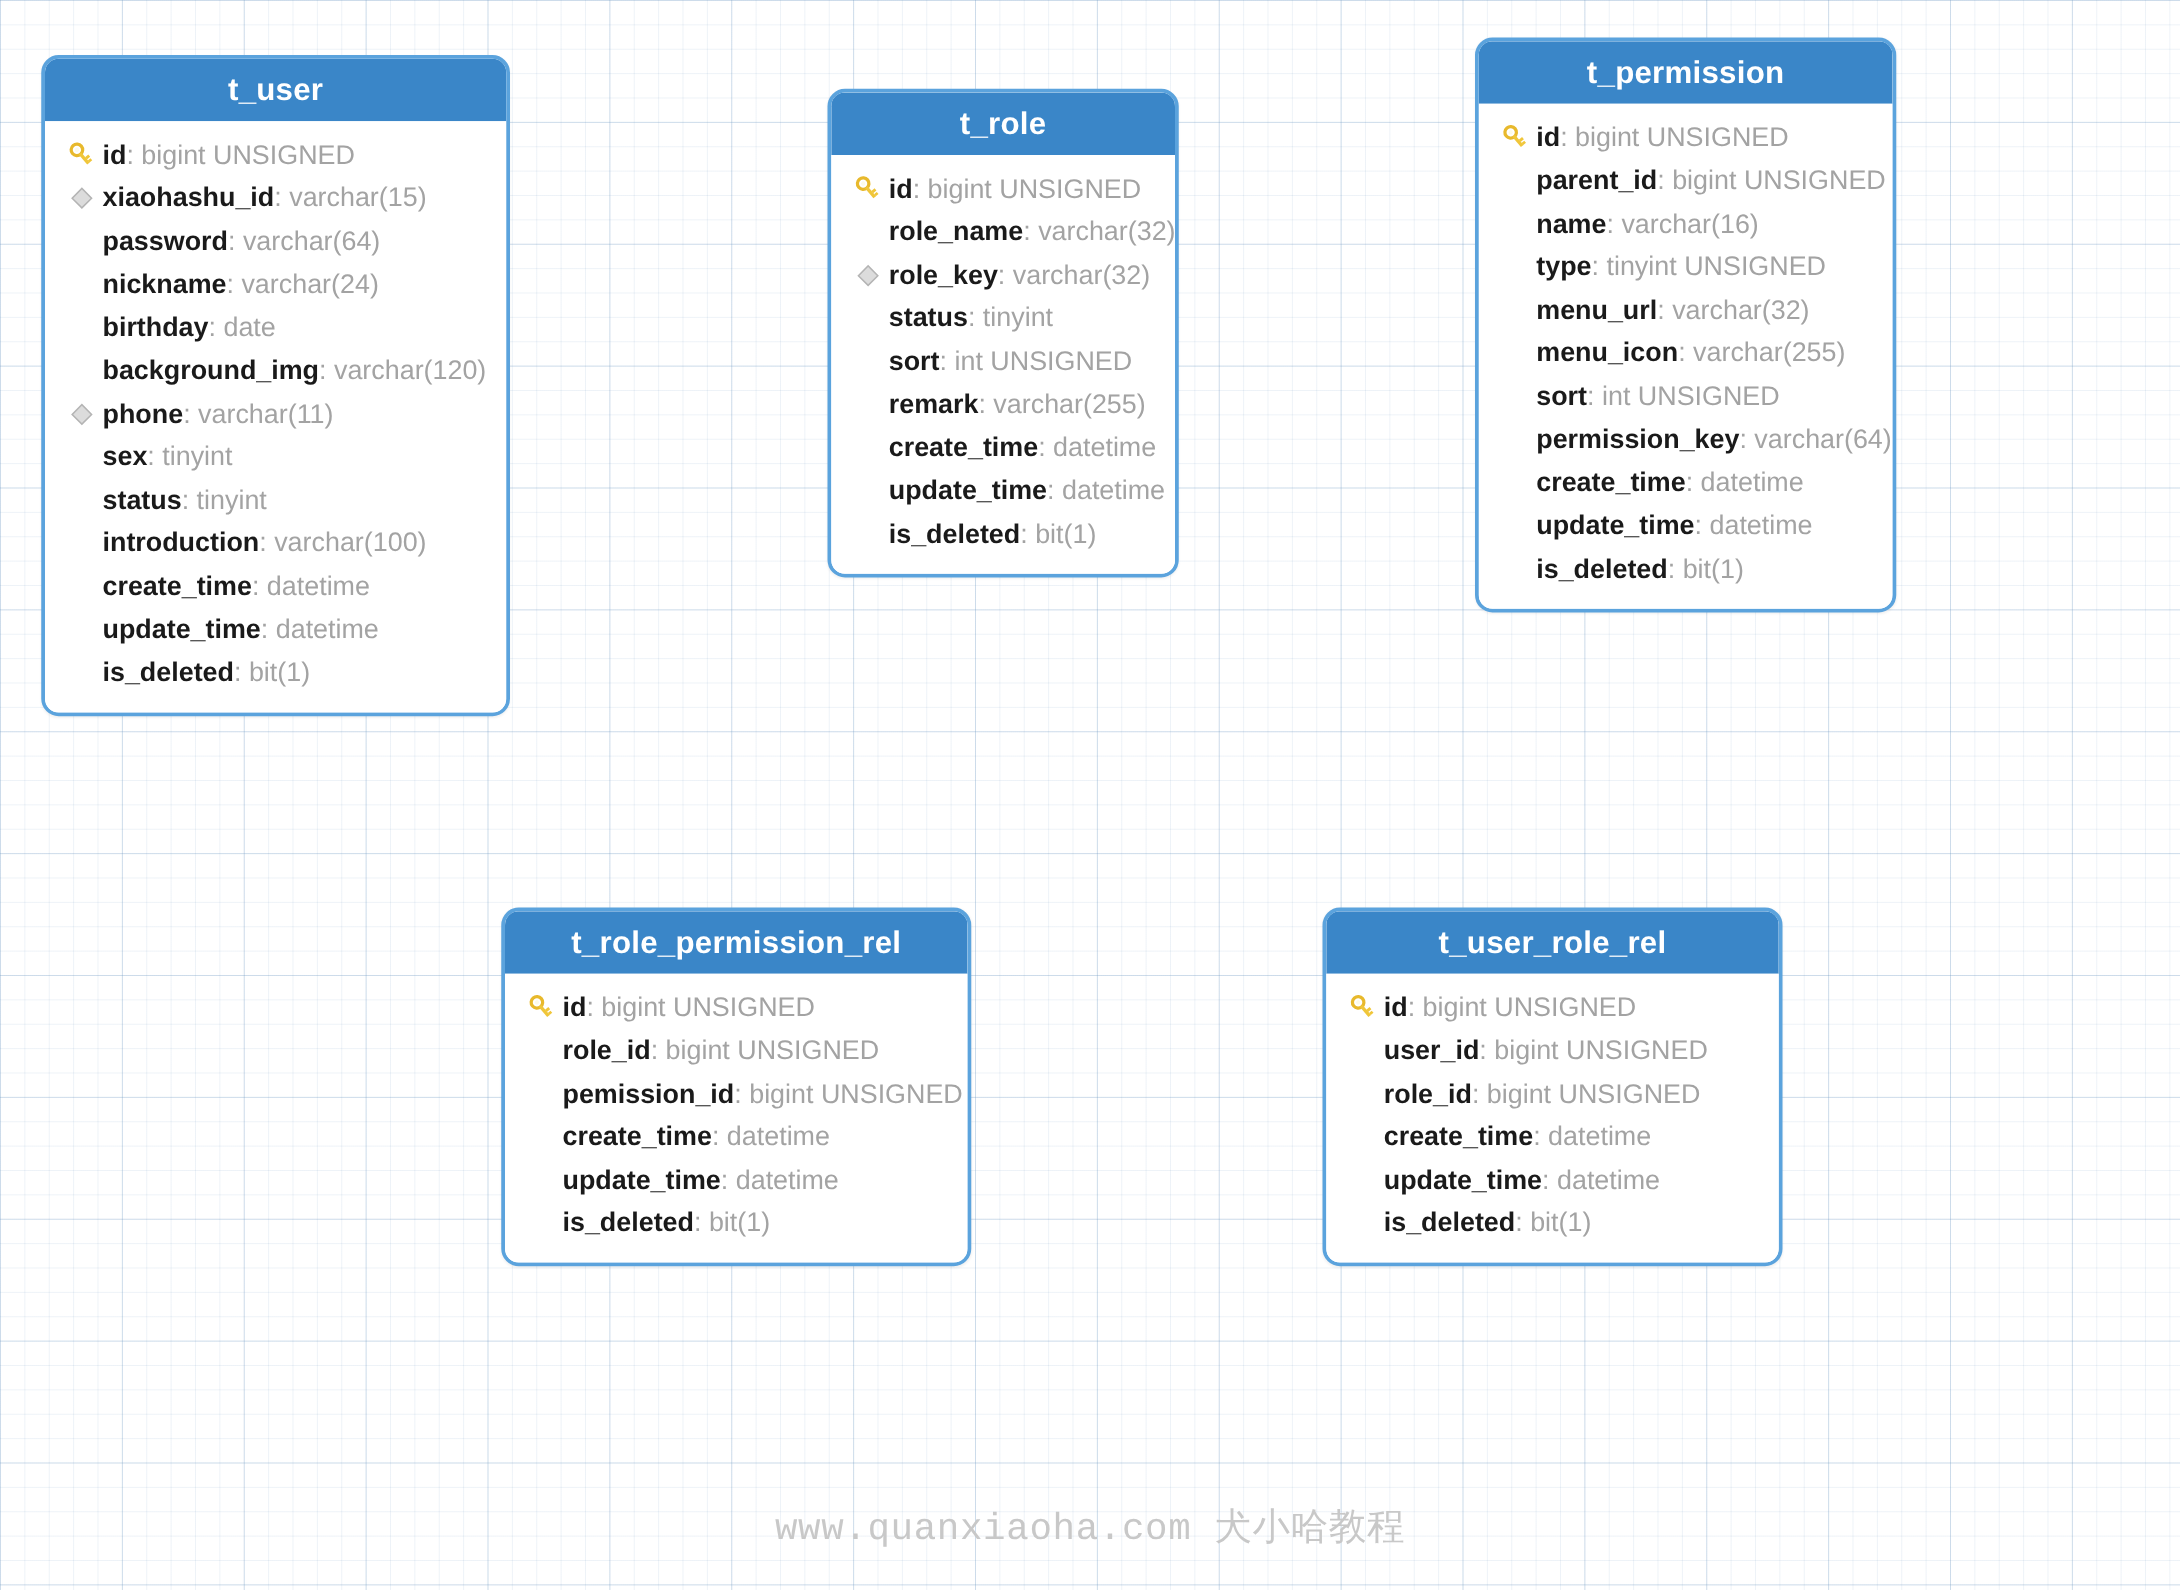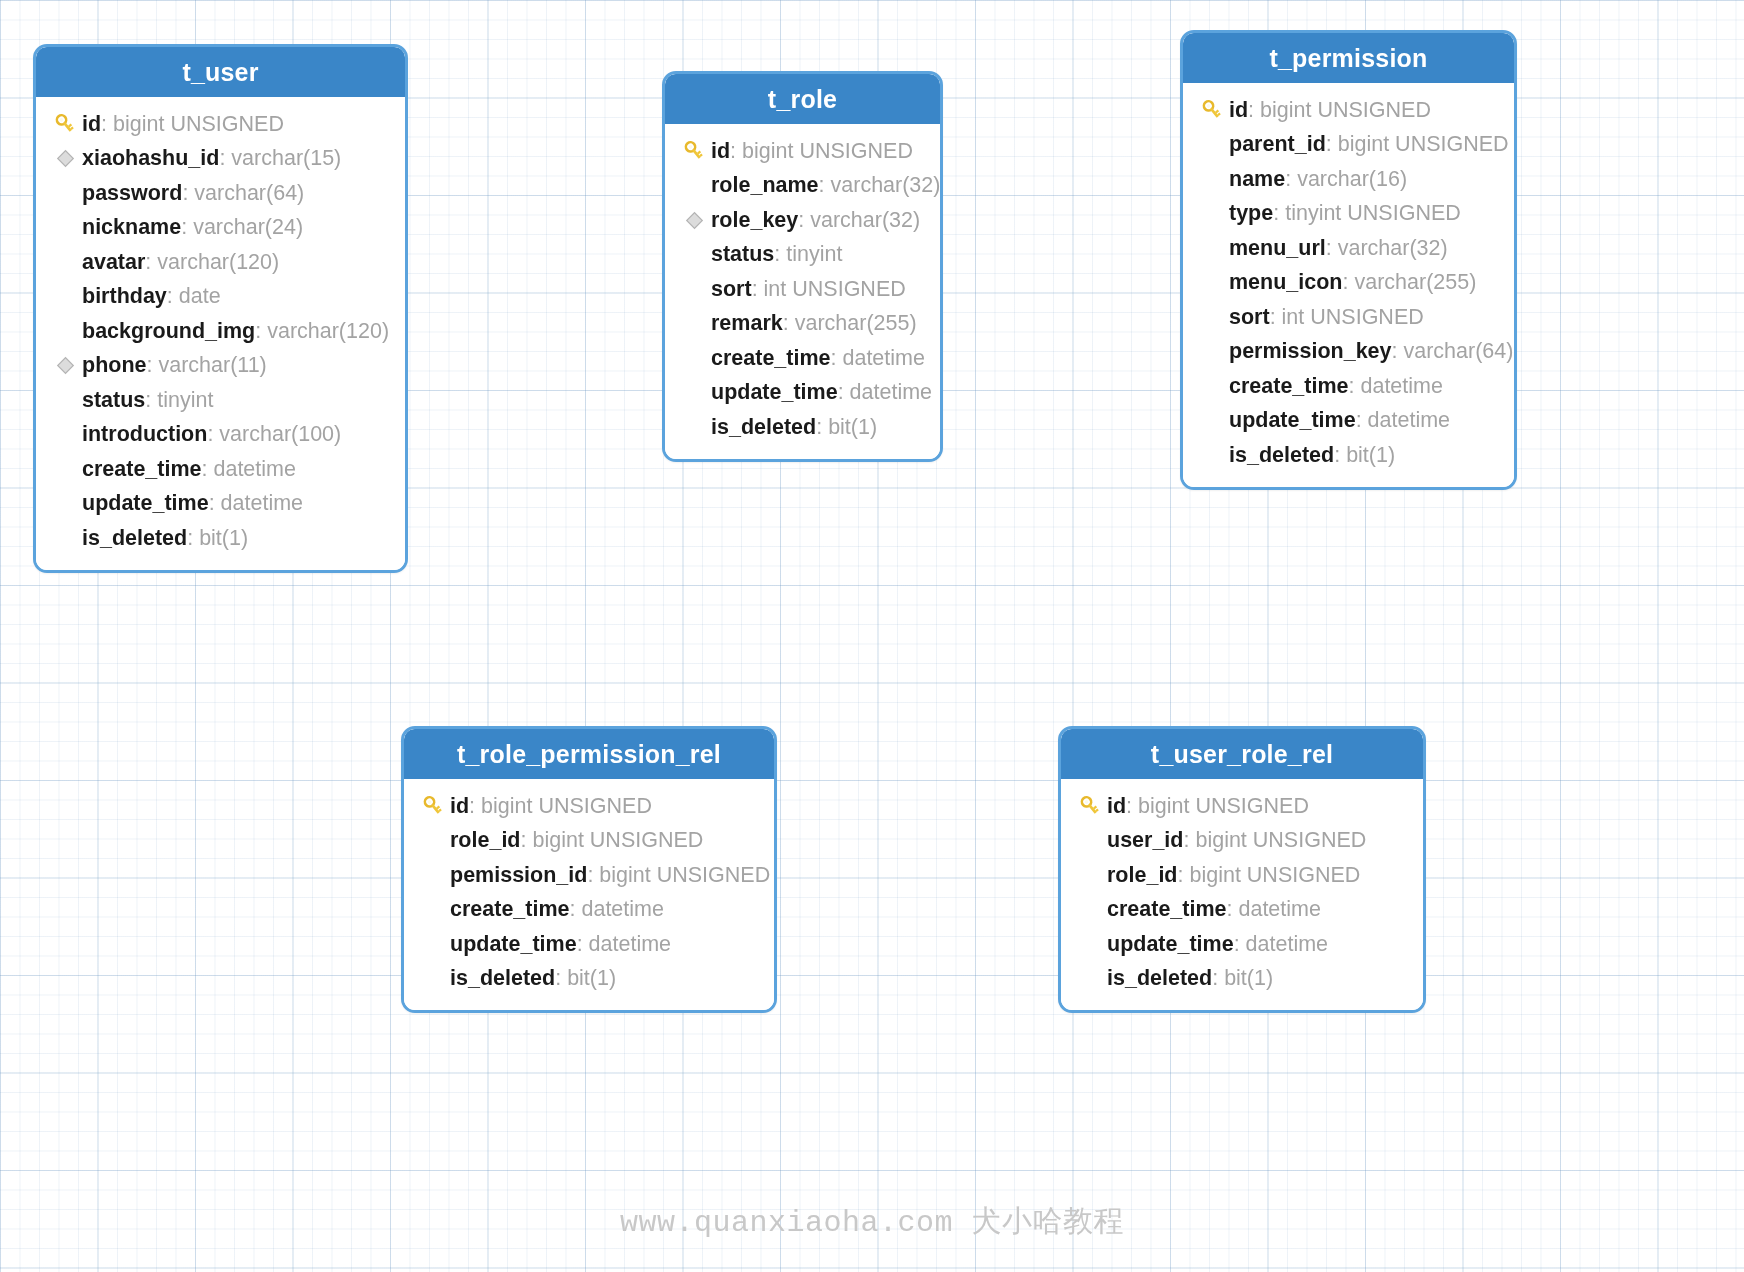--- a/index.html
+++ b/index.html
@@ -144,40 +144,40 @@
         <div class="attr">
           <span class="attr-marker"></span>
           <span class="attr-text"><span class="fname">password</span><span class="type">: </span><span class="type">varchar(64)</span></span>
         </div>
         <div class="attr">
           <span class="attr-marker"></span>
           <span class="attr-text"><span class="fname">nickname</span><span class="type">: </span><span class="type">varchar(24)</span></span>
         </div>
         <div class="attr">
           <span class="attr-marker"></span>
-          <span class="attr-text"><span class="fname">avatar</span><span class="type">: </span><span class="type">varchar(120)</span></span>
-        </div>
-        <div class="attr">
-          <span class="attr-marker"></span>
           <span class="attr-text"><span class="fname">birthday</span><span class="type">: </span><span class="type">date</span></span>
         </div>
         <div class="attr">
           <span class="attr-marker"></span>
           <span class="attr-text"><span class="fname">background_img</span><span class="type">: </span><span class="type">varchar(120)</span></span>
         </div>
         <div class="attr">
           <span class="attr-marker">
             <svg class="diamond-icon" width="19" height="19" viewBox="0 0 19 19" aria-hidden="true">
               <rect x="4" y="4" width="11" height="11" transform="rotate(45 9.5 9.5)" fill="#dcdcdc" stroke="#b4b4b4" stroke-width="1.2"></rect>
             </svg>
           </span>
           <span class="attr-text"><span class="fname">phone</span><span class="type">: </span><span class="type">varchar(11)</span></span>
         </div>
         <div class="attr">
           <span class="attr-marker"></span>
+          <span class="attr-text"><span class="fname">sex</span><span class="type">: </span><span class="type">tinyint</span></span>
+        </div>
+        <div class="attr">
+          <span class="attr-marker"></span>
           <span class="attr-text"><span class="fname">status</span><span class="type">: </span><span class="type">tinyint</span></span>
         </div>
         <div class="attr">
           <span class="attr-marker"></span>
           <span class="attr-text"><span class="fname">introduction</span><span class="type">: </span><span class="type">varchar(100)</span></span>
         </div>
         <div class="attr">
           <span class="attr-marker"></span>
           <span class="attr-text"><span class="fname">create_time</span><span class="type">: </span><span class="type">datetime</span></span>
         </div>

